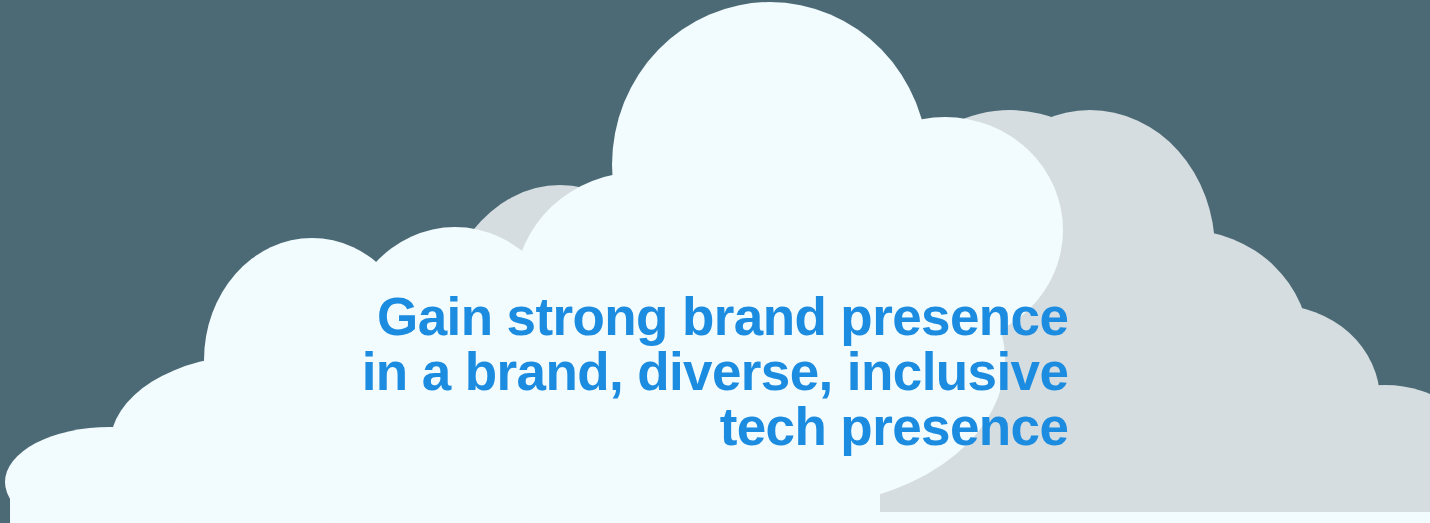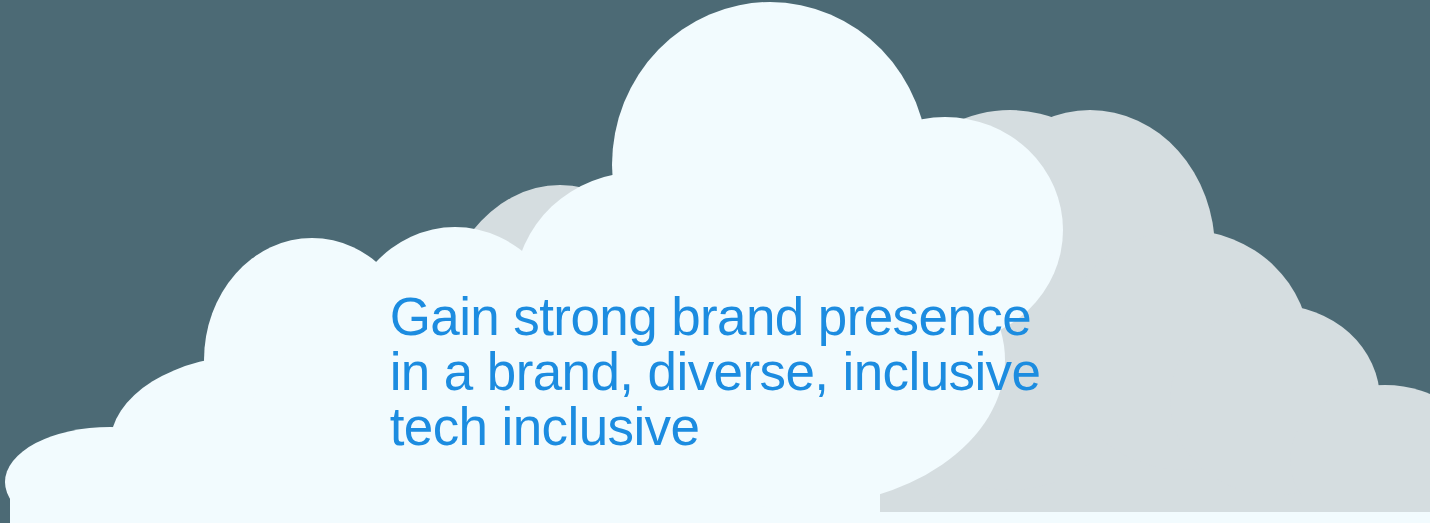--- a/index.html
+++ b/index.html
@@ -30,22 +30,22 @@
     width: 1430px;
     height: 523px;
     display: flex;
     flex-direction: column;
     align-items: center;
     justify-content: flex-start;
     pointer-events: none;
   }
   #headline-inner {
     margin-top: 289px;
-    text-align: left;
-    font-weight: normal;
+    text-align: right;
+    font-weight: bold;
     font-size: 53px;
     line-height: 55px;
     letter-spacing: -0.6px;
     color: #1c8ce0;
     white-space: nowrap;
   }
   .hl-line {
     display: block;
   }
 </style>
@@ -104,17 +104,17 @@
       </g>
 
       <rect x="860" y="512" width="570" height="11" fill="#f2fbfe"></rect>
     </g>
   </svg>
 
   <div id="headline">
     <div id="headline-inner" style="color: rgb(28, 140, 224); font-size: 53px; line-height: 55px;">
       <span class="hl-line">Gain strong brand presence</span>
       <span class="hl-line">in a brand, diverse, inclusive</span>
-      <span class="hl-line">tech inclusive</span>
+      <span class="hl-line">tech presence</span>
     </div>
   </div>
 
 </div>
 
 </body></html>

